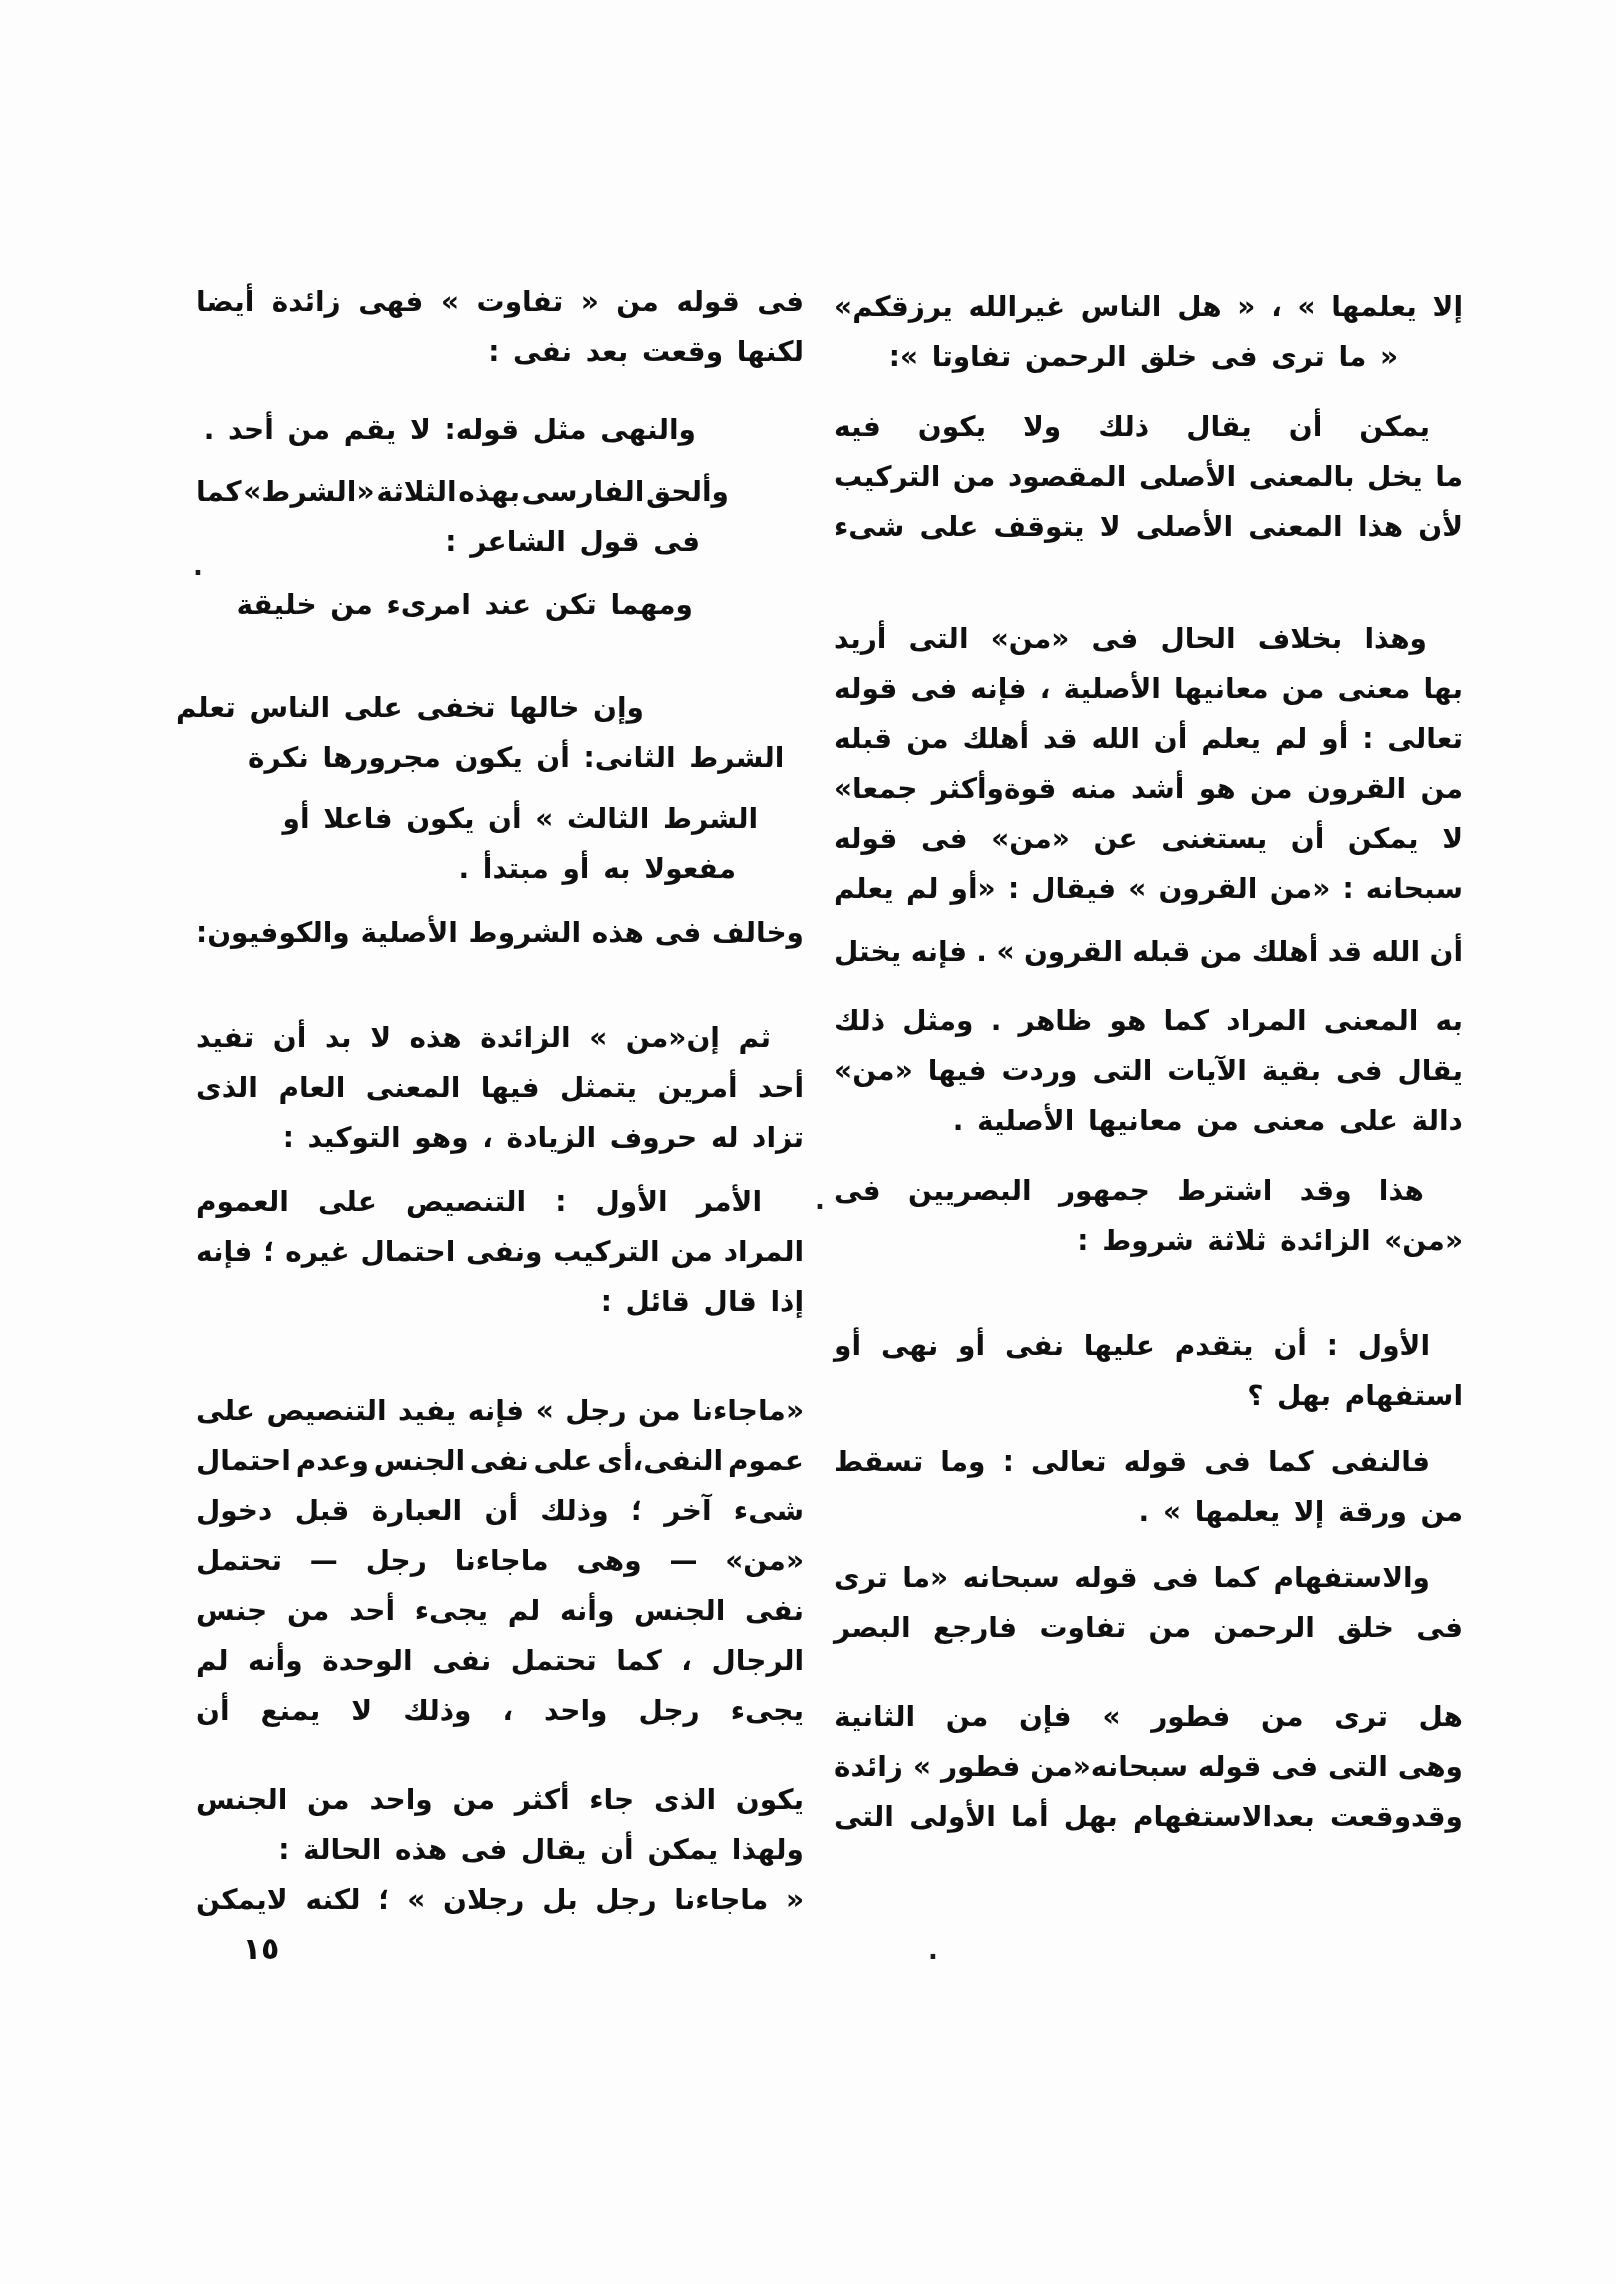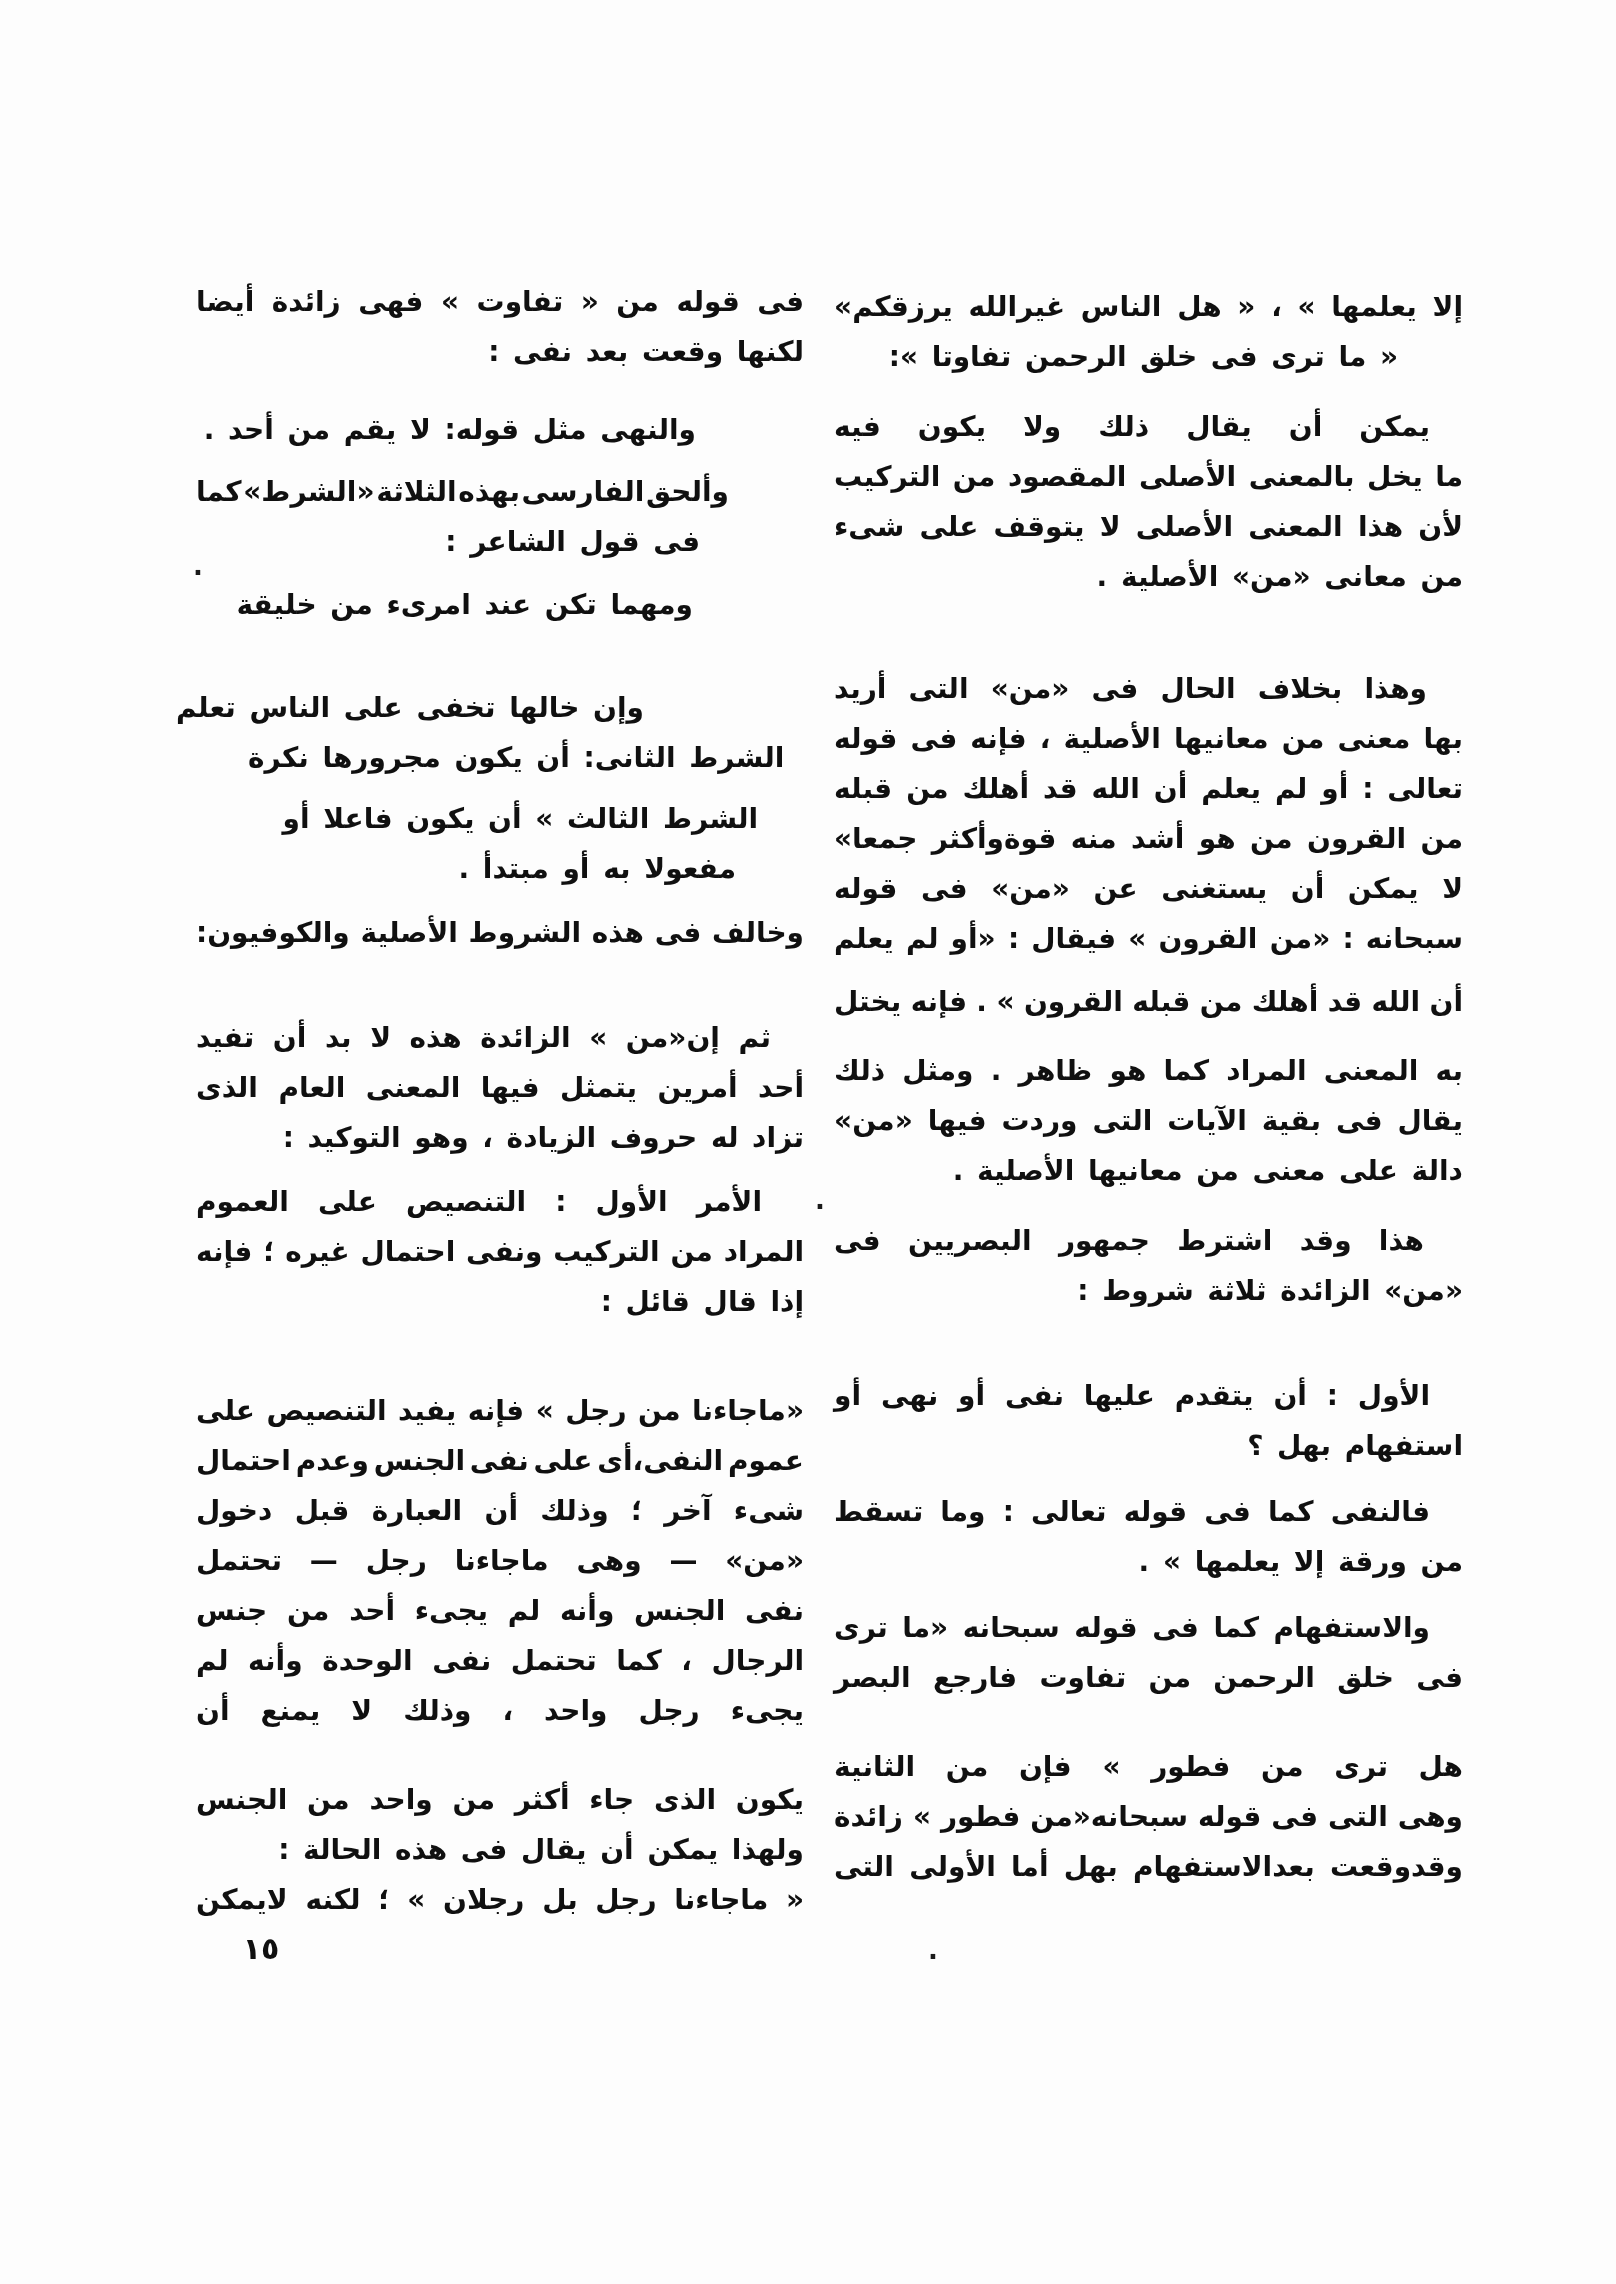--- a/index.html
+++ b/index.html
@@ -77,21 +77,20 @@
       <div class="line full">
         <span>لأن</span>
         <span>هذا</span>
         <span>المعنى</span>
         <span>الأصلى</span>
         <span>لا</span>
         <span>يتوقف</span>
         <span>على</span>
         <span>شىء</span>
       </div>
-      <div class="line">من معانى «من» الأصلية .</div>
       <div class="line full" style="margin-top: 62px; padding-right: 36px;">
         <span>وهذا</span>
         <span>بخلاف</span>
         <span>الحال</span>
         <span>فى</span>
         <span>«من»</span>
         <span>التى</span>
         <span>أريد</span>
       </div>
       <div class="line full">

